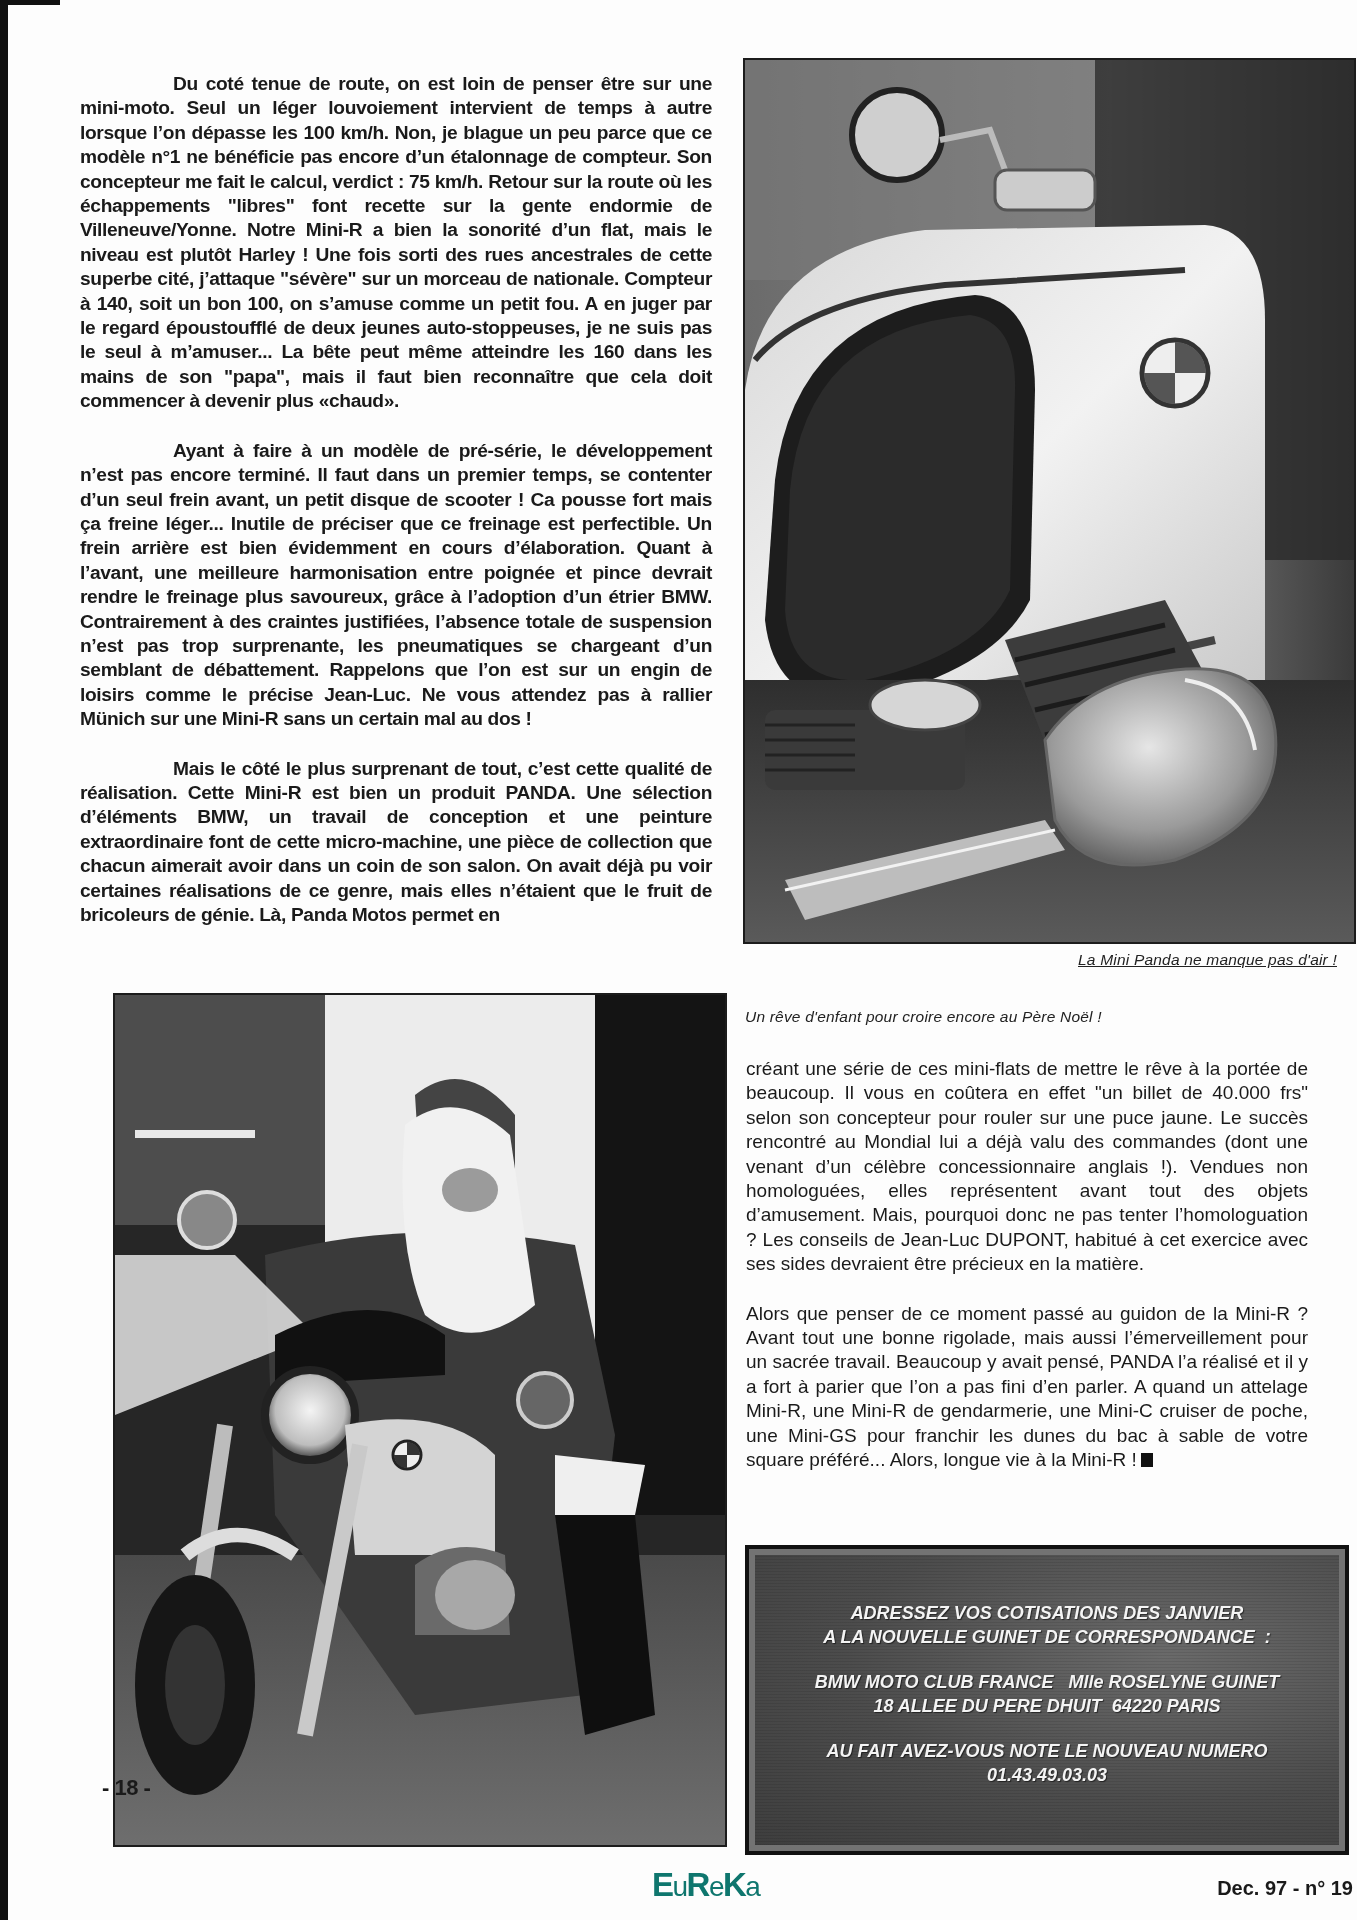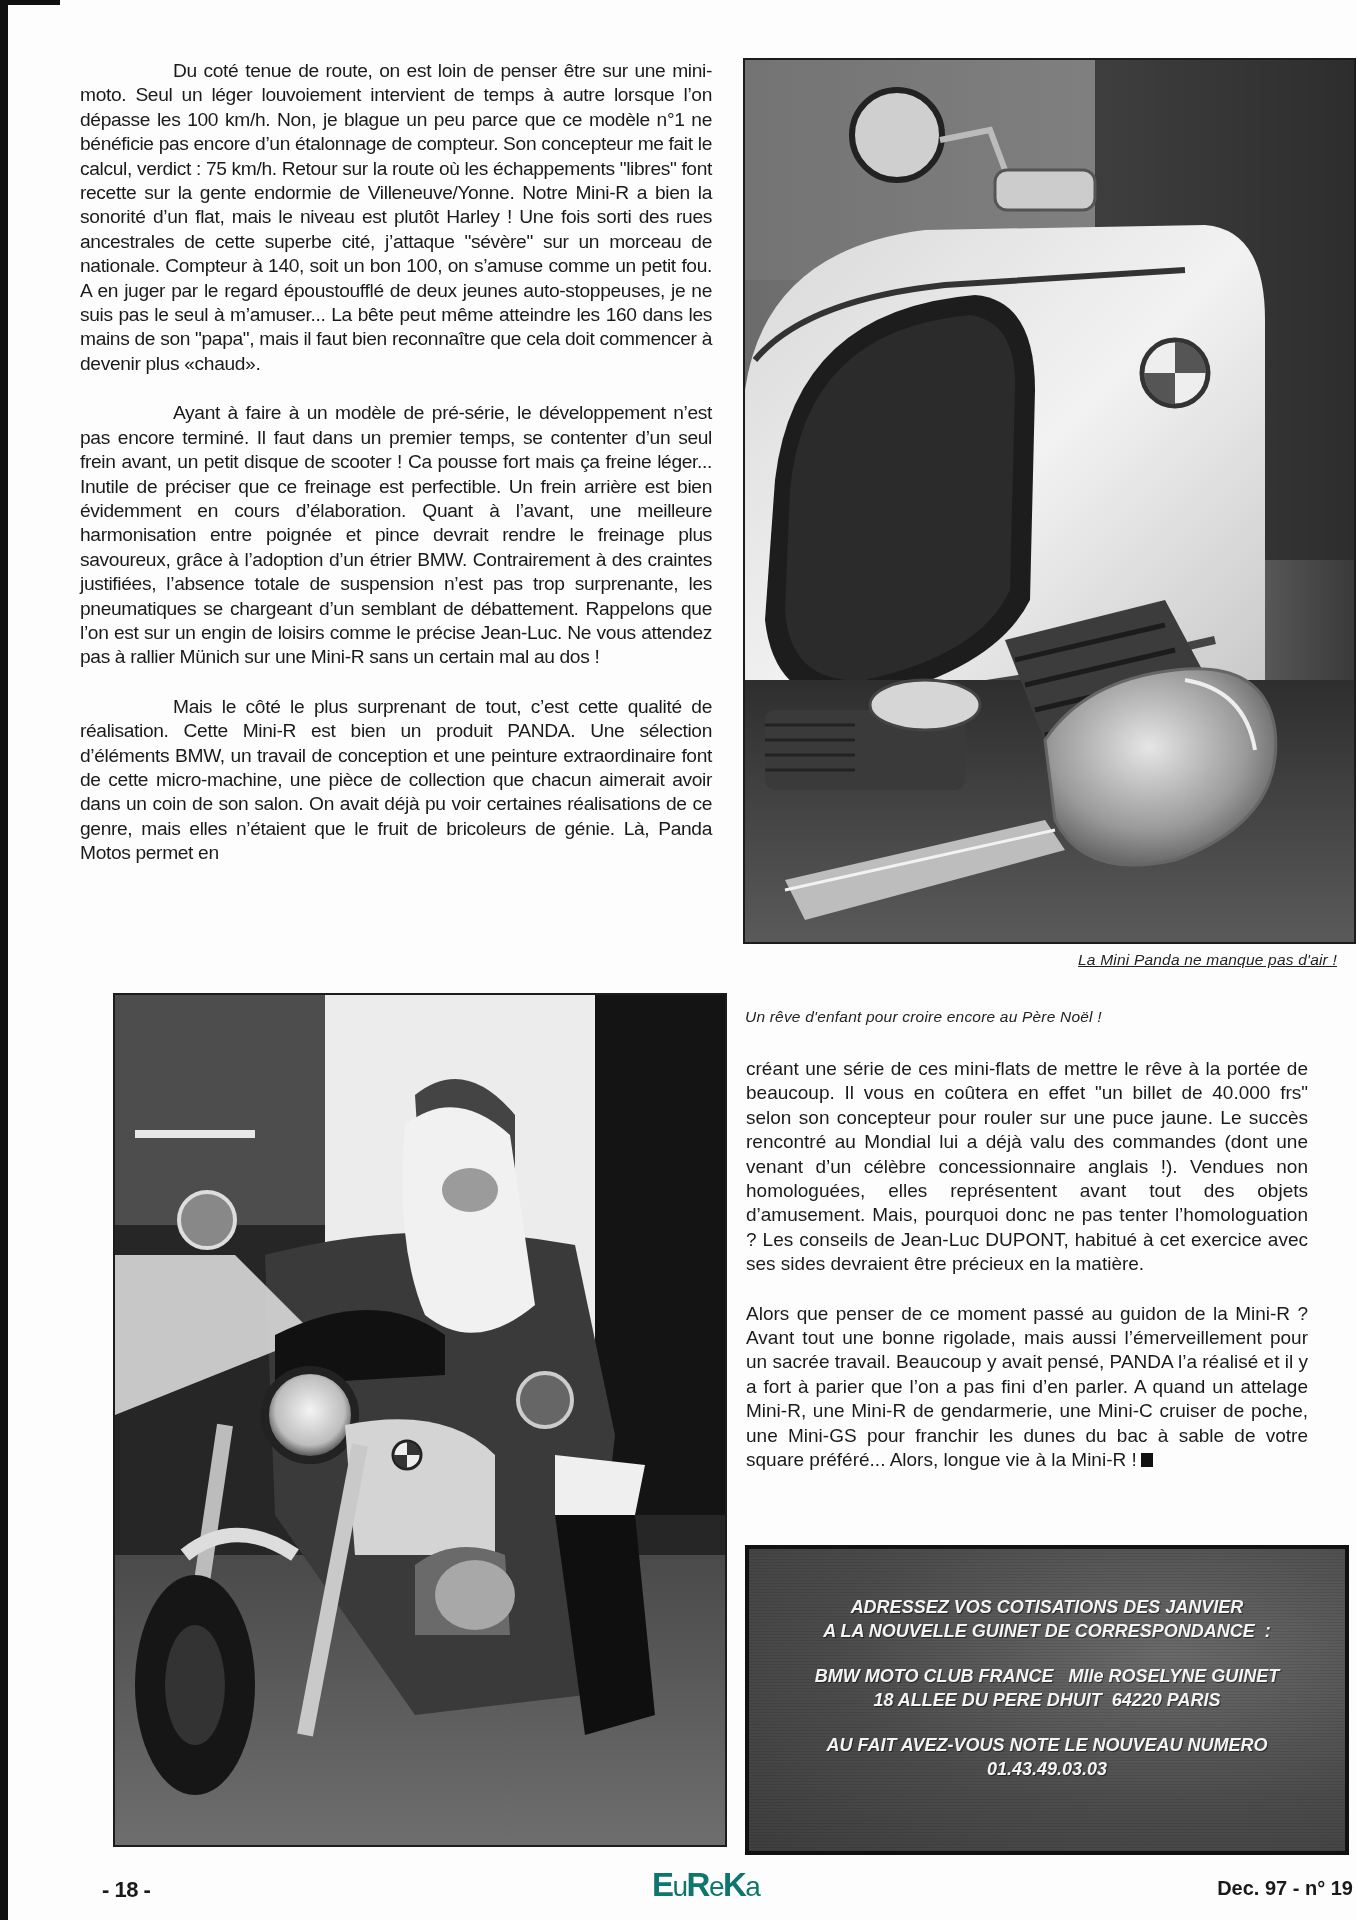--- a/index.html
+++ b/index.html
@@ -19,21 +19,21 @@
     position: absolute; left: 8px; top: 5px; width: 16px; height: 16px;
     background: #fdfdfd; border-top-left-radius: 14px;
   }
   .body-text {
     font-family: "Liberation Sans Narrow", "Liberation Sans", sans-serif;
     font-size: 19.2px; line-height: 24.4px; text-align: justify;
     letter-spacing: -0.35px;
     margin: 0;
   }
   .body-text.indent { text-indent: 93px; }
-  #col-left { position: absolute; left: 80px; top: 59px; width: 632px; }
+  #col-left { position: absolute; left: 80px; top: 72px; width: 632px; font-weight: bold; }
   #col-left p + p { margin-top: 25px; }
   #col-right { position: absolute; left: 746px; top: 1057px; width: 562px; }
   #col-right .body-text { letter-spacing: 0; font-size: 19px; }
   #col-right p + p { margin-top: 25px; }
 
   .photo {
     position: absolute; border: 2px solid #1c1c1c; overflow: hidden; background: #555;
   }
   #photo-engine { left: 743px; top: 58px; width: 609px; height: 882px; }
   #photo-santa { left: 113px; top: 993px; width: 610px; height: 850px; }
@@ -41,36 +41,36 @@
 
   .caption {
     position: absolute; font-style: italic; font-size: 15.5px; color: #222;
     letter-spacing: 0.2px;
   }
   #caption-engine { right: 20px; top: 951px; text-decoration: underline; }
   #caption-santa { left: 745px; top: 1008px; }
 
   #notice-box {
     position: absolute; left: 745px; top: 1545px; width: 604px; height: 310px;
-    border: 4px solid #111; background: #4c1d95; box-sizing: border-box; 
+    border: 4px solid #111; background: #737373; box-sizing: border-box; padding: 6px;
   }
   #notice-inner {
     width: 100%; height: 100%; box-sizing: border-box;
     background:
       repeating-linear-gradient(0deg, rgba(0,0,0,0.09) 0 1px, transparent 1px 3px),
       radial-gradient(ellipse at 70% 35%, #6a6a6a 0%, #4c4c4c 55%, #3e3e3e 100%);
     color: #f4f4f4; text-align: center; font-weight: bold; font-style: italic;
     font-size: 18px; line-height: 23.5px;
     padding-top: 47px;
     text-shadow: 1px 1px 1px rgba(0,0,0,0.55);
   }
   #notice-inner .group + .group { margin-top: 22px; }
   #notice-inner .line { display: block; white-space: pre; }
 
-  #footer-page { position: absolute; left: 102px; top: 1877px; font-weight: bold; font-size: 22px; letter-spacing: -0.5px; }
+  #footer-page { position: absolute; left: 102px; top: 1775px; font-weight: bold; font-size: 22px; letter-spacing: -0.5px; }
   #footer-logo { position: absolute; left: 652px; top: 1866px; font-weight: bold; font-size: 33px; letter-spacing: -1.5px; color: #0f766e; }
   #footer-logo .sm { font-weight: normal; font-size: 28px; }
   #footer-issue { position: absolute; right: 4px; top: 1877px; font-weight: bold; font-size: 20px; }
   .end-mark { display: inline-block; width: 12px; height: 14px; background: #111; margin-left: 4px; vertical-align: -1px; }
 </style>
 </head>
 <body>
 
 <div class="scan-edge-left"></div>
 <div class="scan-edge-top"></div>

